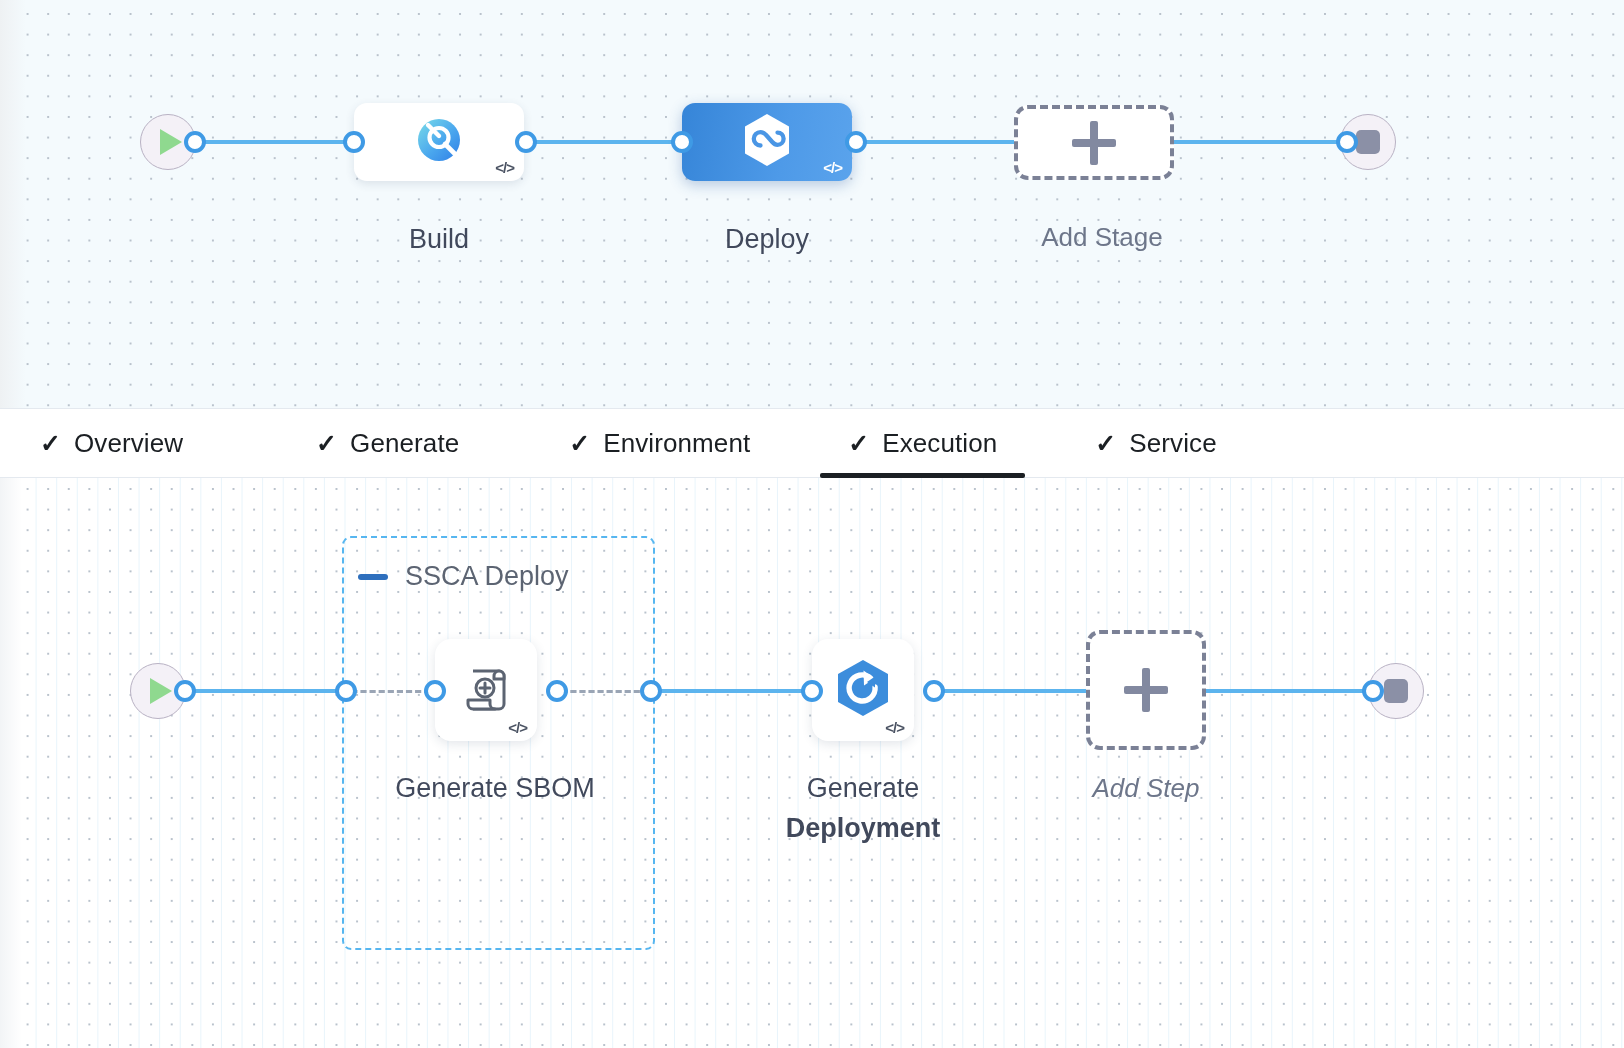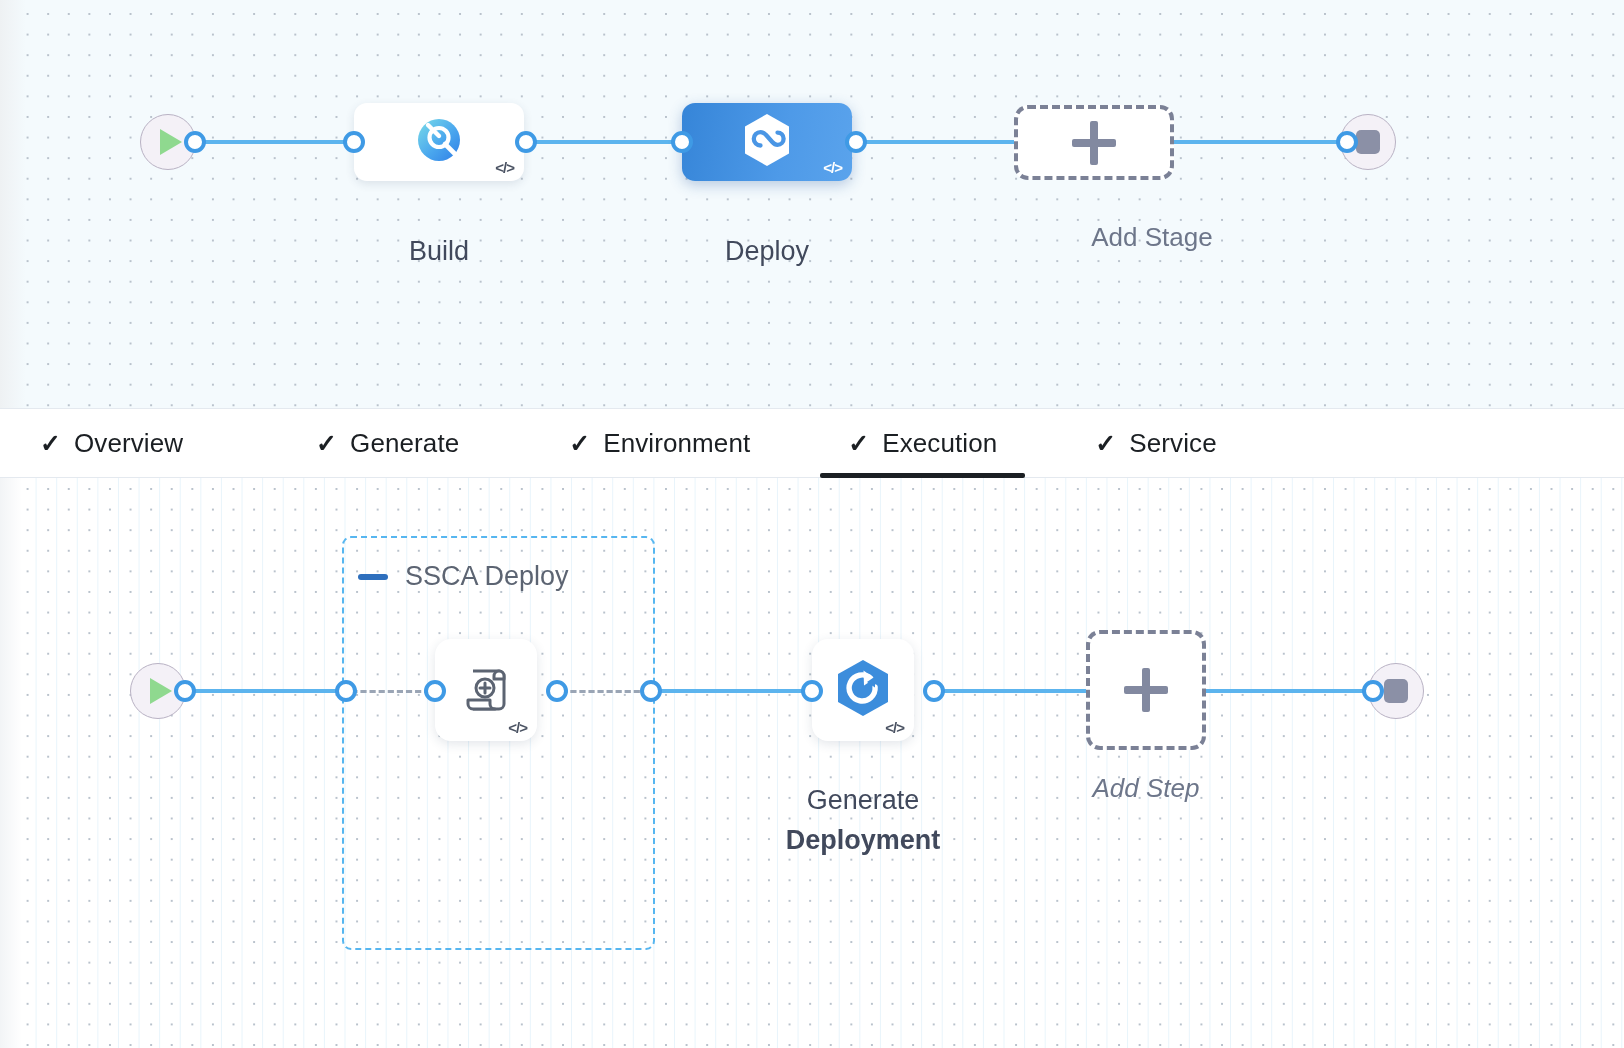--- a/index.html
+++ b/index.html
@@ -108,21 +108,20 @@
     z-index:5;
   }
   .stage-node.selected {
     background:linear-gradient(100deg,#3685d8 0%, #4e9ae8 60%, #5aa3ec 100%);
     box-shadow:0 4px 14px rgba(40,90,160,.3);
   }
   .node-label {
     position:absolute; text-align:center;
     font-size:27px; color:#41495c; white-space:nowrap;
     z-index:6;
-    margin-top:12px;
   }
   .code-badge {
     position:absolute; right:10px; bottom:5px;
     font-size:15px; color:#4b5363; font-weight:700;
     letter-spacing:-1px;
   }
   .stage-node.selected .code-badge { color:#ffffff; }
   .node-icon {
     position:absolute; left:50%; top:50%; transform:translate(-50%,-50%);
   }
@@ -222,21 +221,21 @@
     </div>
     <div class="code-badge">&lt;/&gt;</div>
   </div>
   <div class="dot-port" style="left:671px; top:131px;"></div>
   <div class="dot-port" style="left:845px; top:131px;"></div>
   <div class="node-label" style="left:682px; top:224px; width:170px;">Deploy</div>
 
   <div class="add-node" style="left:1014px; top:105px; width:160px; height:75px;">
     <div class="plus"></div>
   </div>
-  <div class="add-label" style="left:1072px; top:222px; width:160px;">Add Stage</div>
+  <div class="add-label" style="left:1022px; top:222px; width:160px;">Add Stage</div>
 
   <div class="terminal" style="left:1340px; top:114px;">
     <div class="stop-sq"></div>
   </div>
   <div class="dot-port" style="left:1336px; top:131px;"></div>
 </div>
 
 <div id="tabbar">
   <div class="tab" style="margin-left:30px;">
     <span class="chk">✓</span>
@@ -288,20 +287,21 @@
         <path d="M41 11 a5 5 0 0 1 5 5 v3 h-10 v-3 a5 5 0 0 1 5 -5 z" fill="#ffffff" stroke="#5c6472" stroke-width="3" stroke-linejoin="round"></path>
         <path d="M15 49 a5 5 0 0 1 -5 -5 v-4 h22 v4 a5 5 0 0 0 5 5 z" fill="#ffffff" stroke="#5c6472" stroke-width="3" stroke-linejoin="round"></path>
         <circle cx="27" cy="28" r="9" fill="none" stroke="#5c6472" stroke-width="3"></circle>
         <path d="M27 23 v10 M22 28 h10" stroke="#5c6472" stroke-width="3" stroke-linecap="round"></path>
       </svg>
     </div>
     <div class="code-badge">&lt;/&gt;</div>
   </div>
   <div class="dot-port" style="left:424px; top:202px;"></div>
   <div class="dot-port" style="left:546px; top:202px;"></div>
+  <div class="node-label" style="left:370px; top:295px; width:250px;">Generate SBOM</div>
   <div class="dot-port" style="left:640px; top:202px;"></div>
 
   <div class="step-node" style="left:812px; top:161px;">
     <div class="node-icon">
       <svg width="58" height="60" viewBox="0 0 58 60">
         <path d="M29 2 L54 16 L54 44 L29 58 L4 44 L4 16 Z" fill="#3c8ddc"></path>
         <path d="M36.5 20 a13 13 0 1 0 4.6 9" fill="none" stroke="#ffffff" stroke-width="5.4" stroke-linecap="round"></path>
         <path d="M29.5 12.5 L40.5 20.5 L30 27.5 Z" fill="#ffffff"></path>
         <path d="M41 18.5 L41 29.5 L33 24 Z" fill="#3c8ddc"></path>
       </svg>

